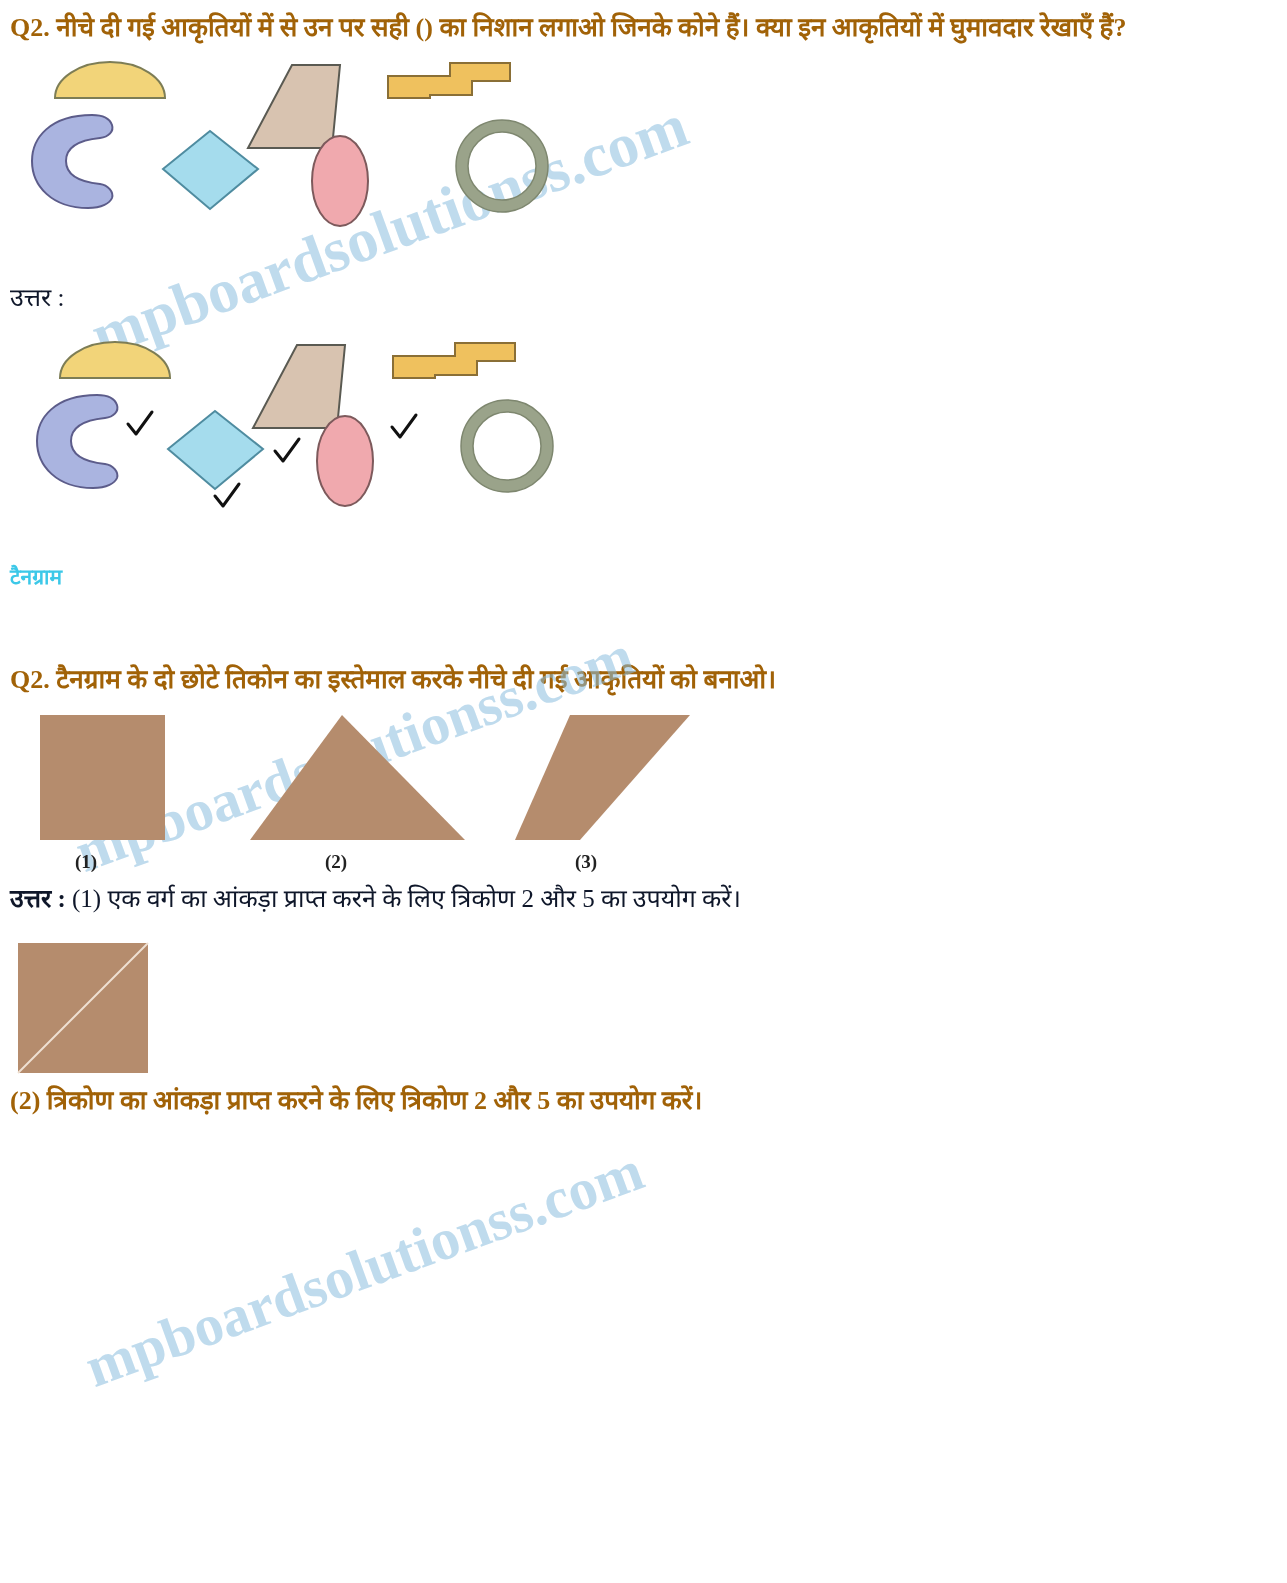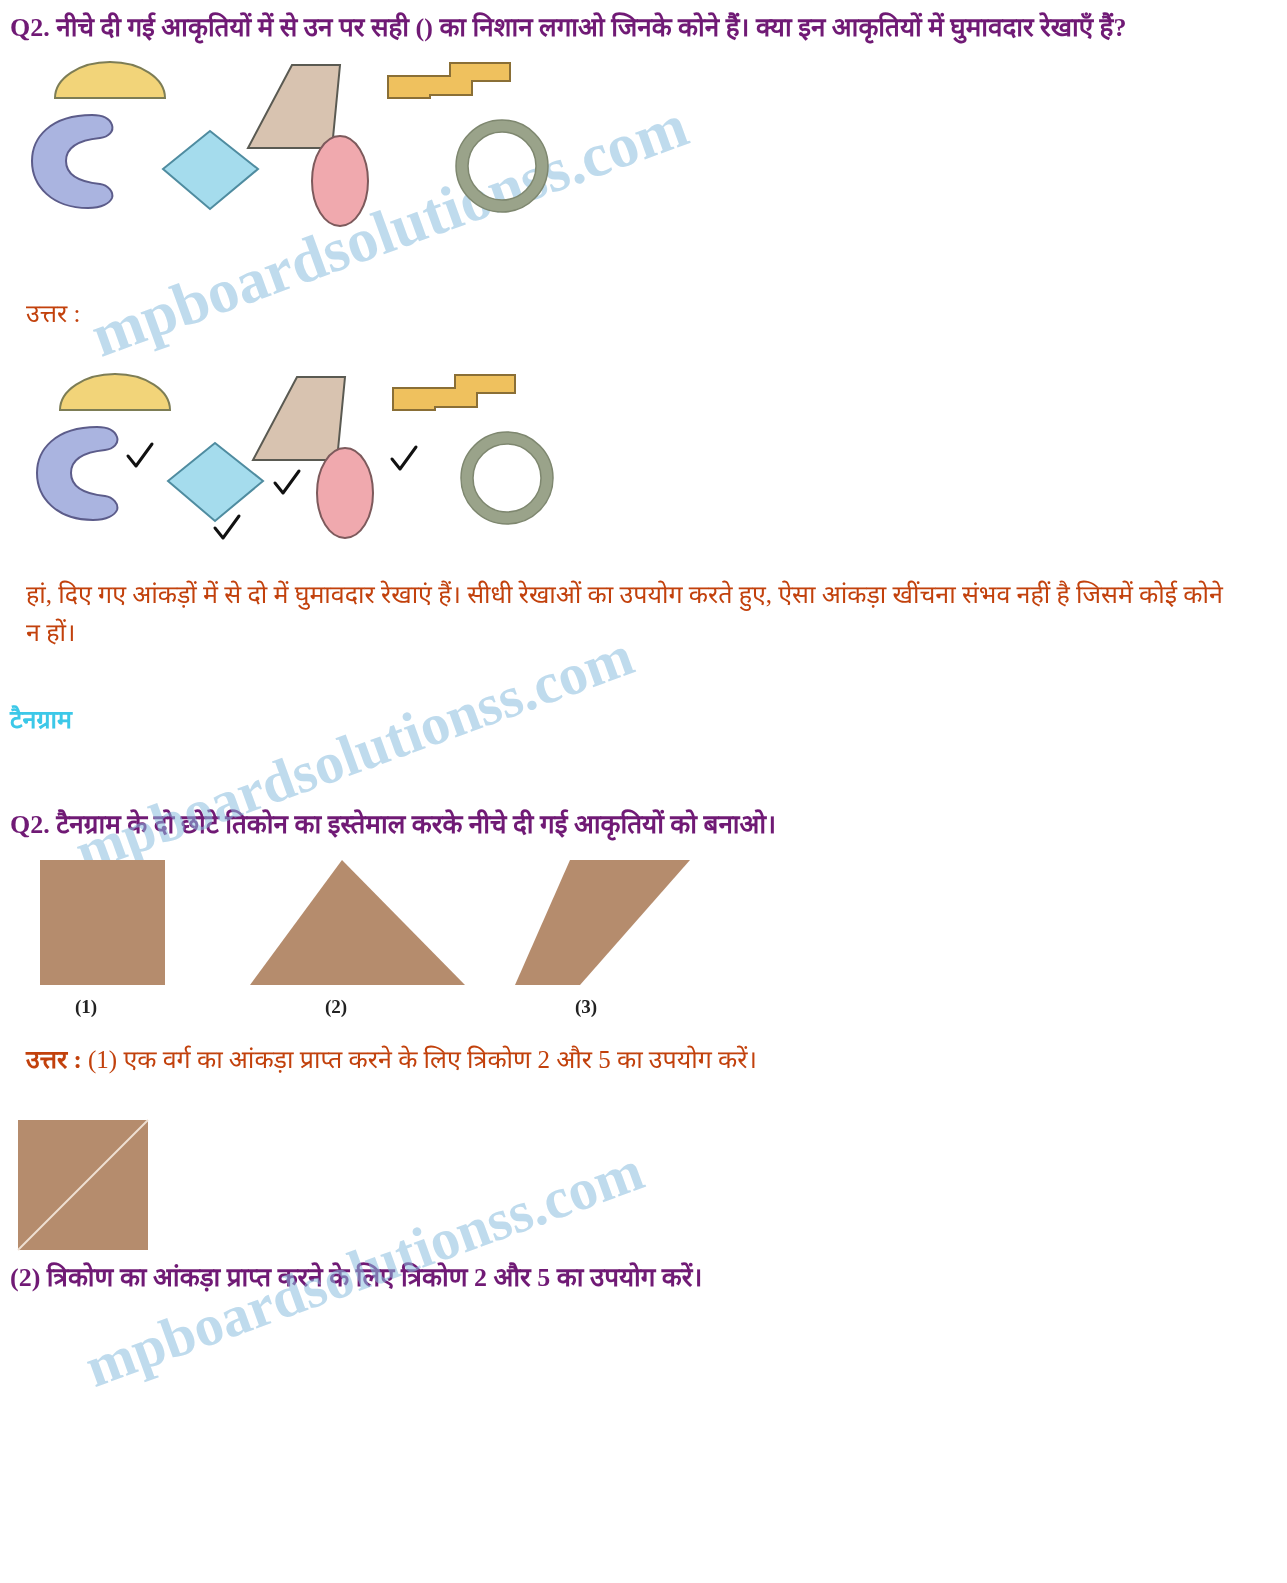--- a/index.html
+++ b/index.html
@@ -19,34 +19,34 @@
     position: relative;
     width: 1287px;
     min-height: 1583px;
     padding: 10px 30px 0 10px;
   }
   .q-text {
     font-family: "Liberation Serif", serif;
     font-size: 26px;
     line-height: 1.42;
     font-weight: bold;
-    color: #701a75;
+    color: #a16207;
     margin: 0 0 6px 0;
   }
   .body-text {
     font-family: "Liberation Serif", serif;
     font-size: 25px;
     line-height: 1.5;
-    color: #c2410c;
-    margin: 16px;
+    color: #0f172a;
+    margin: 0;
   }
   .body-text b { font-weight: bold; }
   .section-head {
     font-family: "Liberation Serif", serif;
-    font-size: 25px;
+    font-size: 21px;
     font-weight: bold;
     color: #3cc8e8;
     margin: 0;
   }
   .ans-label { font-weight: bold; }
   .spacer-12 { height: 12px; }
   .spacer-20 { height: 20px; }
   .spacer-26 { height: 26px; }
   .spacer-34 { height: 34px; }
 
@@ -129,21 +129,20 @@
       <circle cx="497" cy="118" r="46" fill="none" stroke="#7e876f" stroke-width="1.5"></circle>
       <circle cx="497" cy="118" r="34" fill="none" stroke="#7e876f" stroke-width="1.5"></circle>
 
       <path d="M118 96 l8 10 l16 -22" fill="none" stroke="#111" stroke-width="3" stroke-linecap="round" stroke-linejoin="round"></path>
       <path d="M265 123 l8 10 l16 -22" fill="none" stroke="#111" stroke-width="3" stroke-linecap="round" stroke-linejoin="round"></path>
       <path d="M205 168 l8 10 l16 -22" fill="none" stroke="#111" stroke-width="3" stroke-linecap="round" stroke-linejoin="round"></path>
       <path d="M382 99 l8 10 l16 -22" fill="none" stroke="#111" stroke-width="3" stroke-linecap="round" stroke-linejoin="round"></path>
     </svg>
   </div>
 
-  <p class="body-text">हां, दिए गए आंकड़ों में से दो में घुमावदार रेखाएं हैं। सीधी रेखाओं का उपयोग करते हुए, ऐसा आंकड़ा खींचना संभव नहीं है जिसमें कोई कोने न हों।</p>
 
   <div class="spacer-34"></div>
 
   <p class="section-head">टैनग्राम</p>
 
   <div class="spacer-34"></div>
 
 
   <div class="spacer-12"></div>
 

